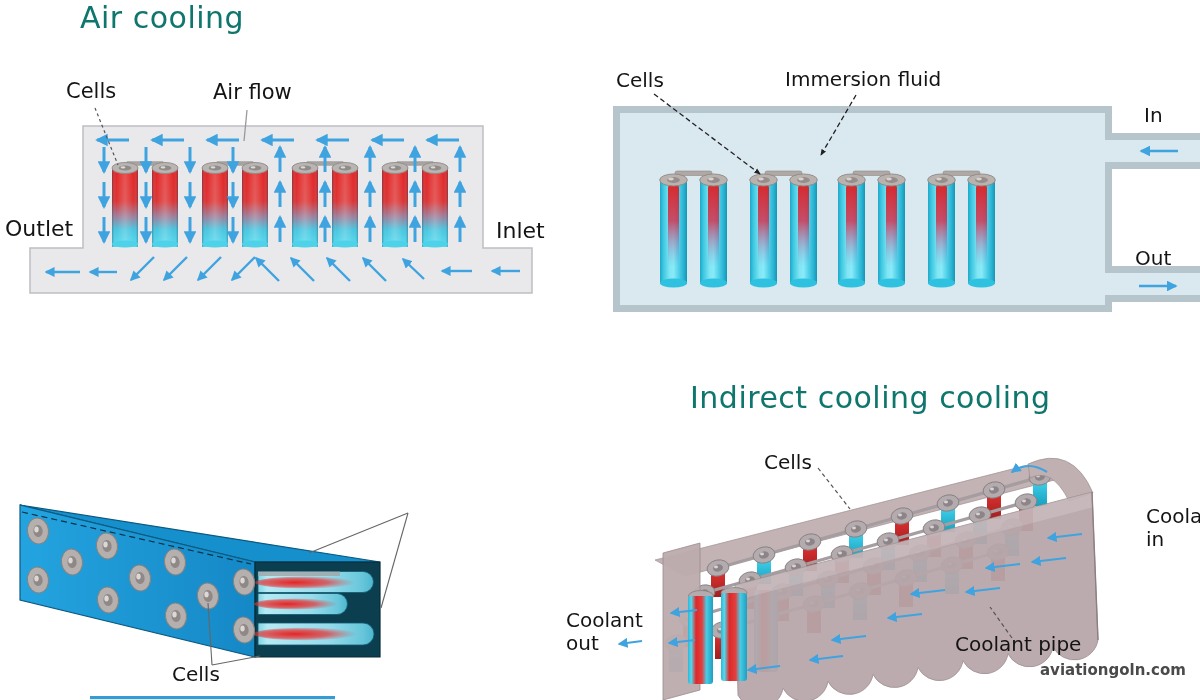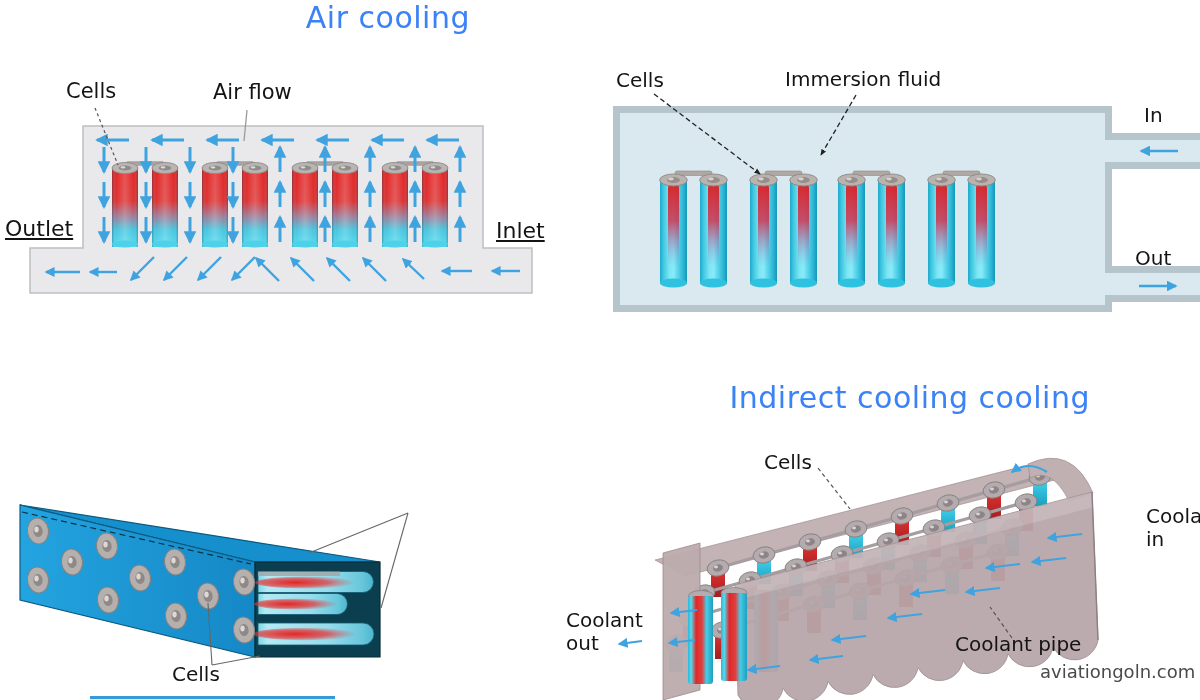--- a/index.html
+++ b/index.html
@@ -1,26 +1,26 @@
 <!DOCTYPE html>
 <html><head>
 <meta charset="utf-8">
 <style>
   html,body{margin:0;padding:0;background:#ffffff;}
   .canvas{position:relative;width:1200px;height:700px;background:#ffffff;overflow:hidden;
           font-family:"DejaVu Sans",sans-serif;}
   .canvas svg{position:absolute;}
   .lbl{position:absolute;color:#141414;white-space:nowrap;line-height:1.15;
        font-family:"DejaVu Sans",sans-serif;}
-  .title{font-size:30px;text-align:right;color:#3b82f6;letter-spacing:.5px;}
+  .title{font-size:30px;text-align:left;color:#0f766e;letter-spacing:.5px;}
   .sub{font-size:21px;}
   .sub20{font-size:20px;}
-  .big{font-size:22px;text-decoration:underline;}
+  .big{font-size:22px;}
   .wrap{white-space:normal;}
-  .wm{font-size:18px;font-weight:normal;color:#4a4a4a;}
+  .wm{font-size:15px;font-weight:bold;color:#4a4a4a;}
   .whitebg{background:#ffffff;padding:0 3px;}
 </style>
 </head>
 <body>
 
 <div class="canvas">
 
   <svg style="left:0;top:0" width="600" height="350" viewBox="0 0 600 350">
     <defs>
       <marker id="a-arr" viewBox="0 0 10 10" refX="8.5" refY="5" markerWidth="4.2" markerHeight="4.2" orient="auto">

